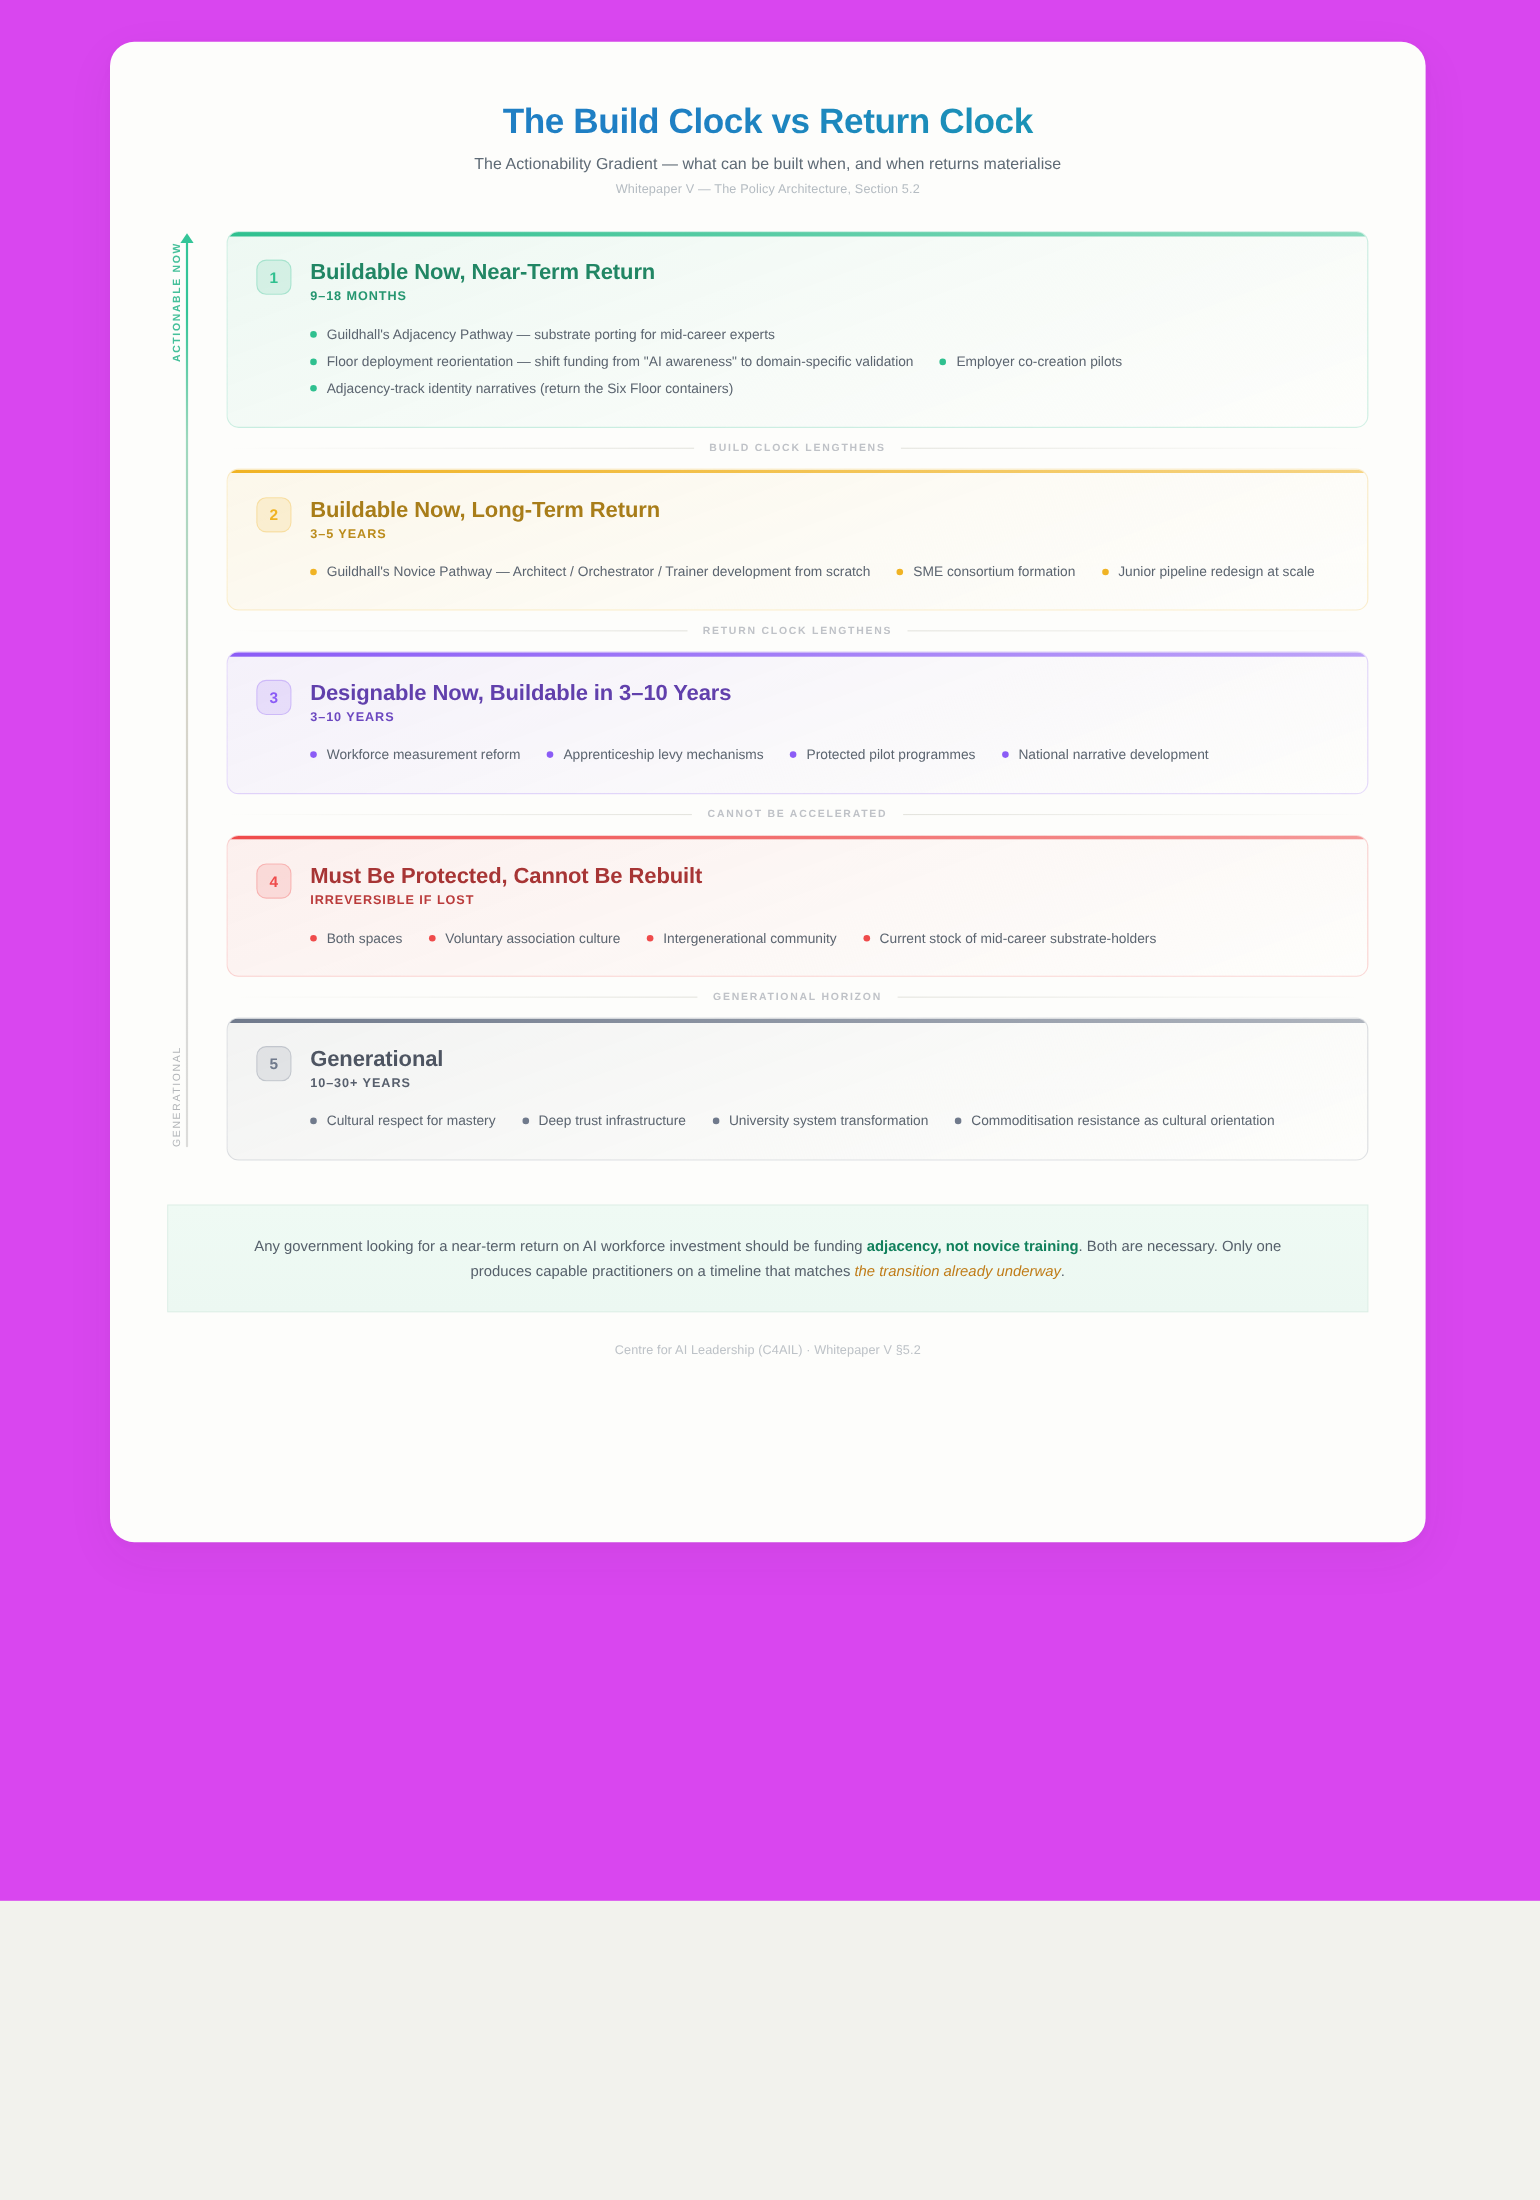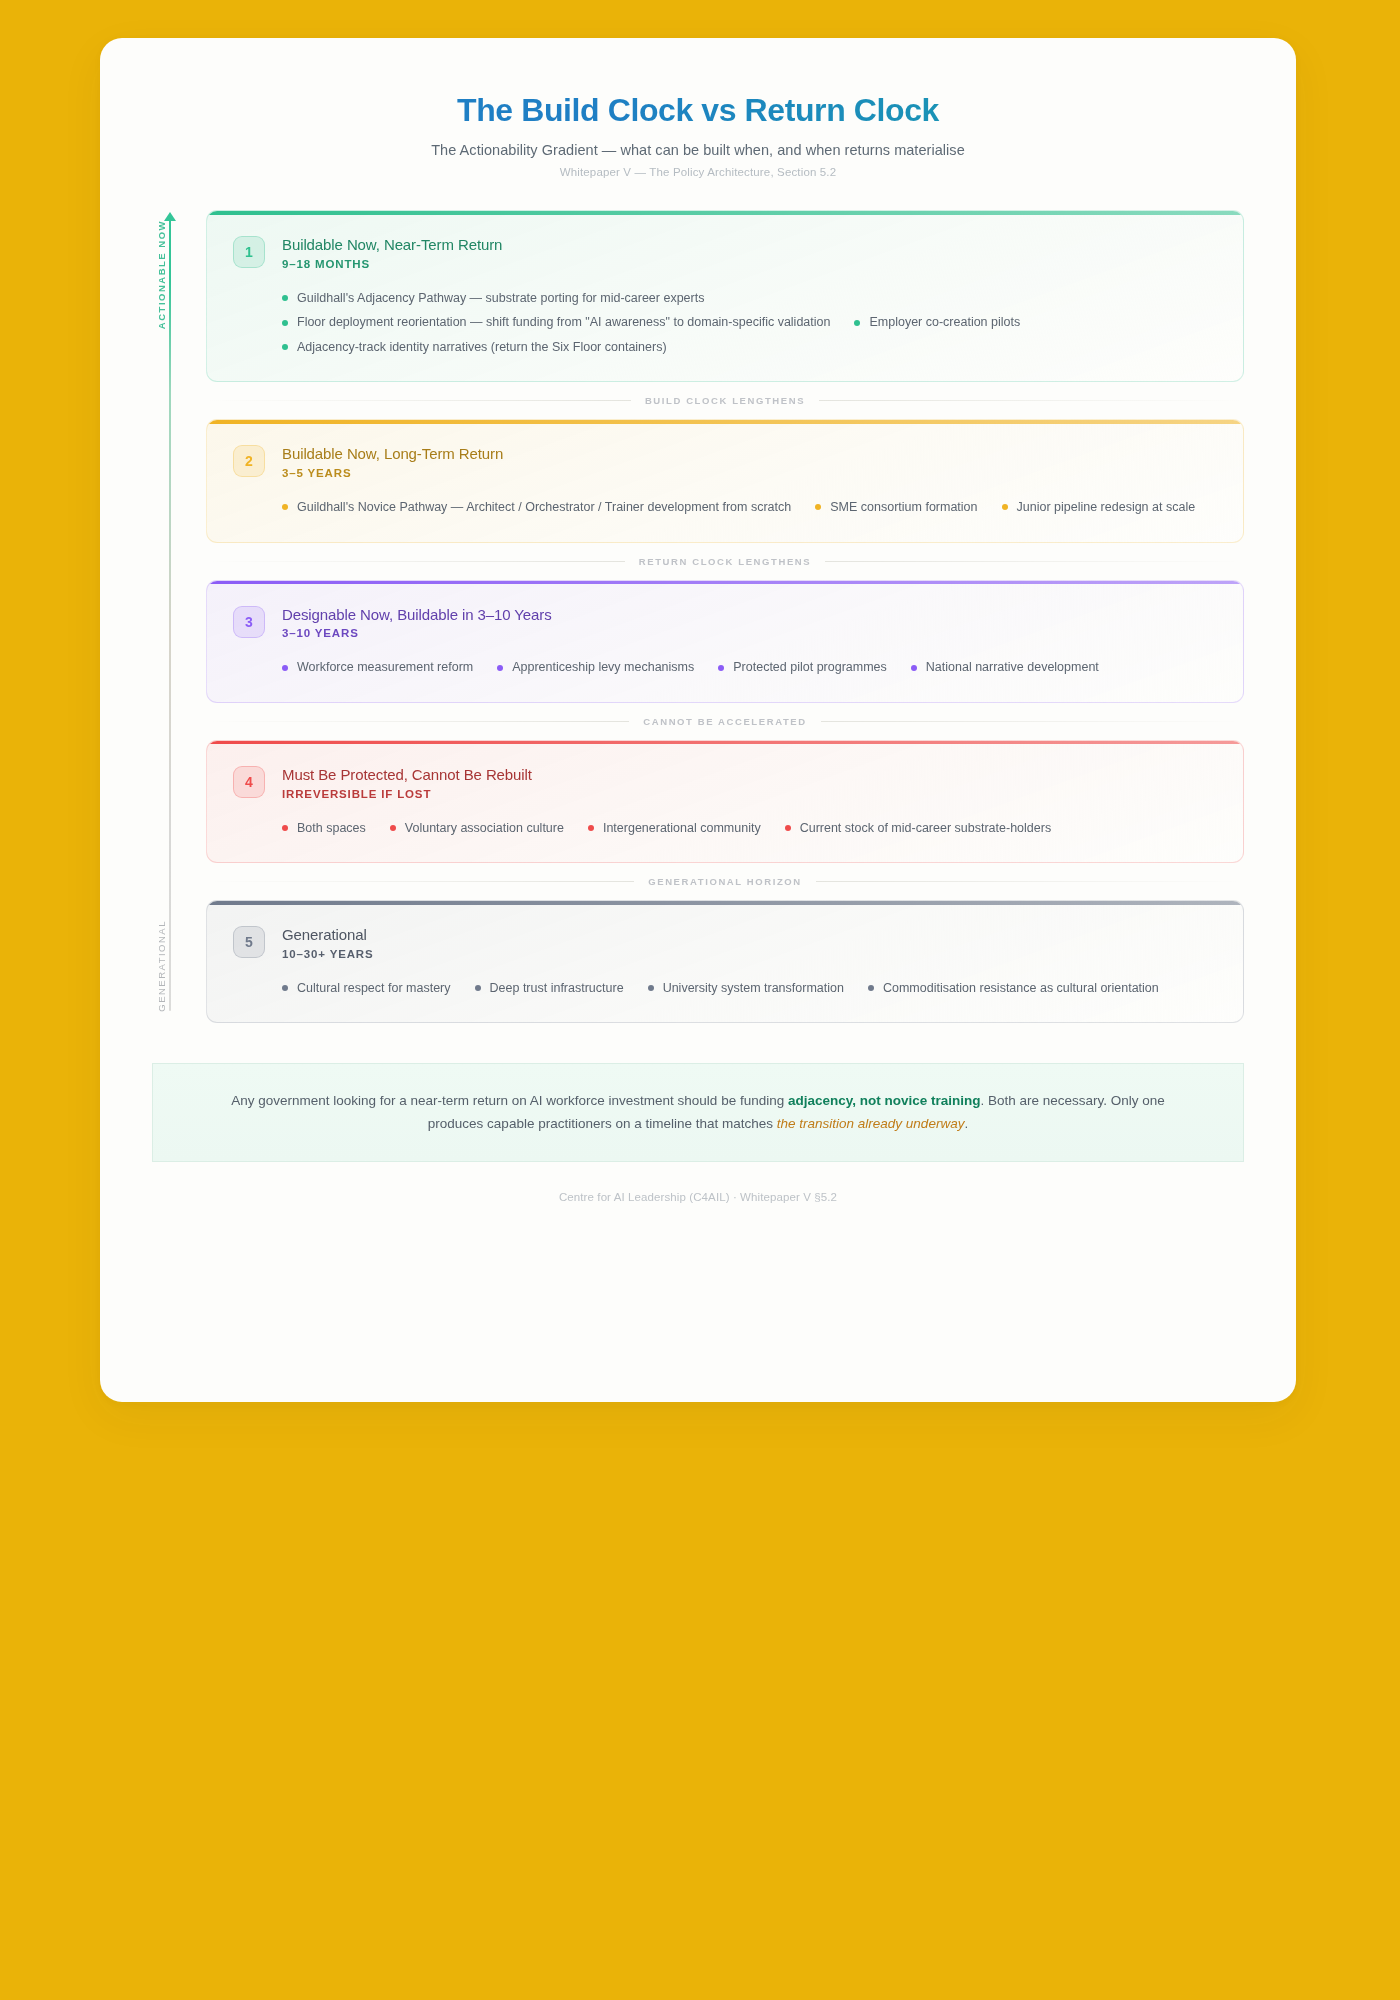--- a/index.html
+++ b/index.html
@@ -5,23 +5,23 @@
   * { box-sizing: border-box; margin: 0; padding: 0; }
   html, body {
     width: 1400px;
     height: 2000px;
     background: #f2f2ed;
     font-family: "Liberation Sans", sans-serif;
     -webkit-font-smoothing: antialiased;
   }
   .page {
     width: 1400px;
-    height: 2000px;
+    height: 1728px;
     position: relative;
-    background: #eab308;
+    background: #d946ef;
   }
   .panel {
     position: absolute;
     left: 100px;
     top: 38px;
     width: 1196px;
     height: 1364px;
     background: #fdfdfb;
     border-radius: 22px;
     box-shadow: 0 14px 46px rgba(60,60,50,0.055), 0 2px 8px rgba(60,60,50,0.03);
@@ -118,21 +118,21 @@
   .num {
     flex: 0 0 auto;
     width: 32px; height: 32px;
     border-radius: 9px;
     display: flex; align-items: center; justify-content: center;
     font-size: 14px;
     font-weight: bold;
     margin-top: 1px;
   }
   .card-titles { padding-top: 1px; }
-  .card-title { font-size: 15px; font-weight: normal; letter-spacing: -0.1px; line-height: 1.25; }
+  .card-title { font-size: 20px; font-weight: bold; letter-spacing: -0.1px; line-height: 1.25; }
   .card-range { font-size: 11.5px; font-weight: bold; letter-spacing: 0.85px; margin-top: 3px; }
 
   .items {
     margin: 16px 0 0 49px;
     display: flex;
     flex-wrap: wrap;
     column-gap: 24px;
     row-gap: 0;
   }
   .item {

